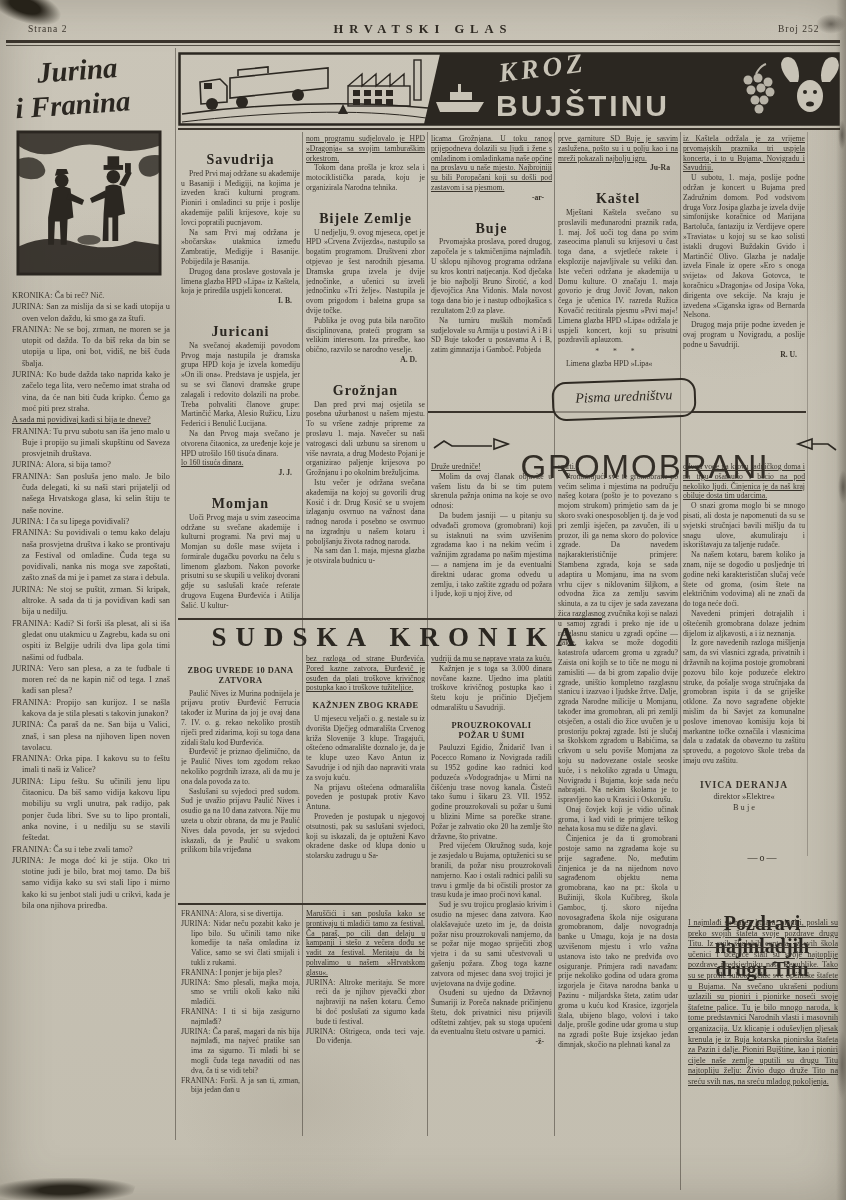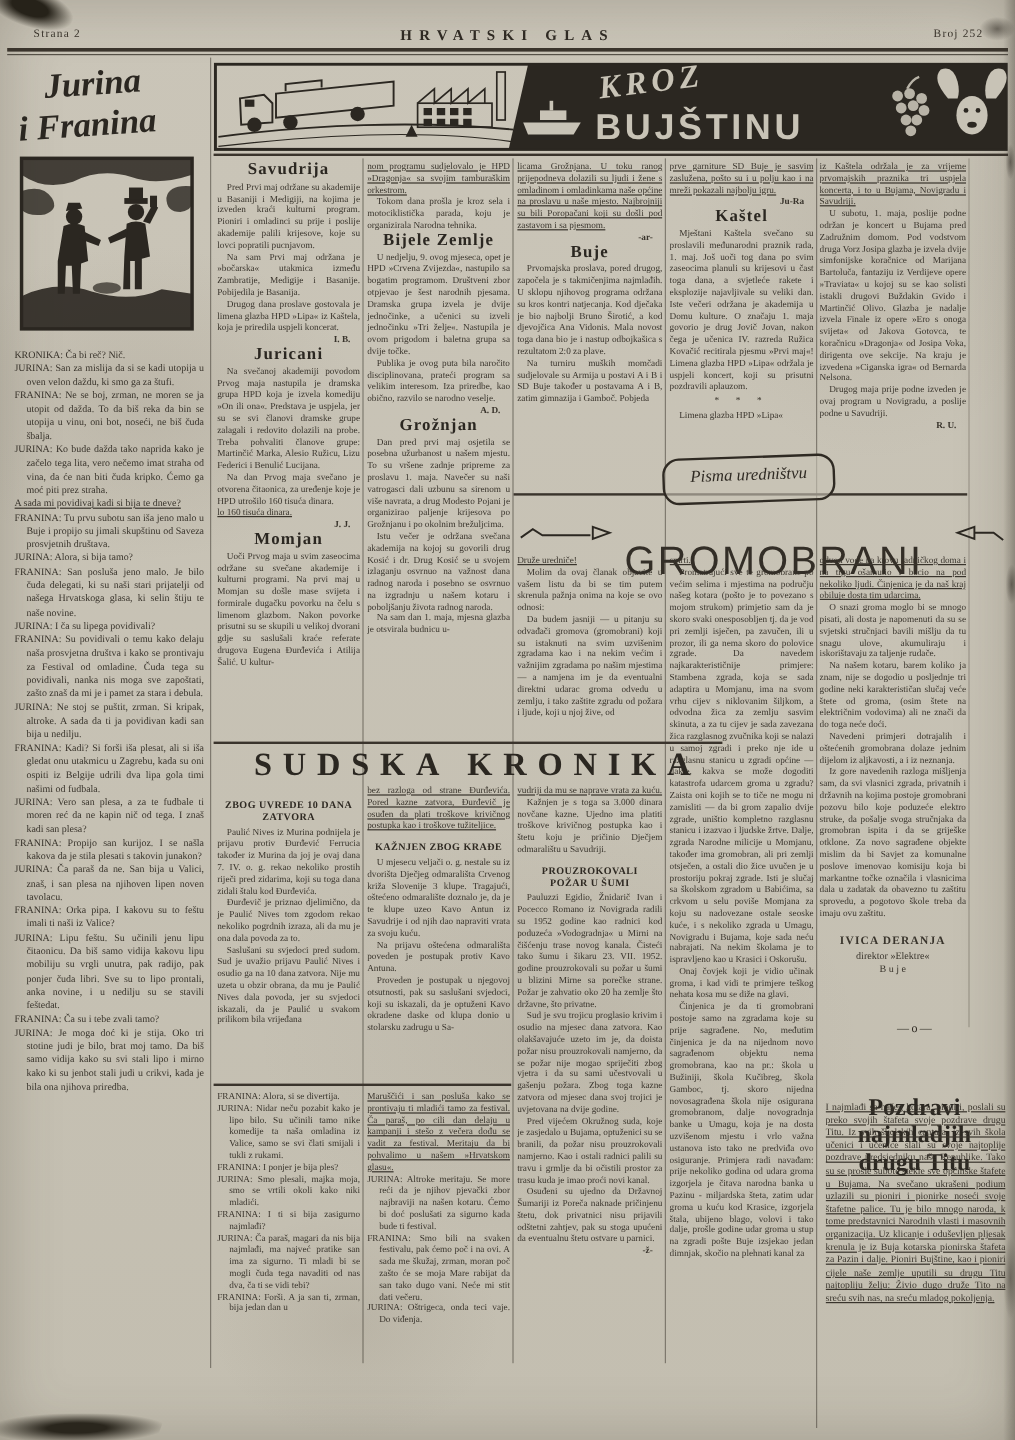--- a/index.html
+++ b/index.html
@@ -22,21 +22,21 @@
   .rule{position:absolute;background:#3a342c;}
   .vline{position:absolute;width:1px;background:rgba(55,50,42,.5);}
   .script-title{font-style:italic;font-weight:bold;font-size:29px;color:#2b2721;line-height:34px;transform:rotate(-4deg);}
   .script-title .l2{margin-left:2px;}
   .script-title .l1{margin-left:26px;display:block;}
   .col{position:absolute;font-size:7.7px;line-height:9.8px;text-align:justify;overflow:hidden;color:#39342c;}
   .col.dlg-big{font-size:8.3px;line-height:11.3px;}
   .para{margin:0;text-indent:8px;}
   .para.cont{text-indent:0;text-decoration:underline;}
   .dlg{margin:0;padding-left:10px;text-indent:-10px;}
-  .art-head{font-size:14px;font-weight:bold;text-align:center;letter-spacing:1px;margin:3px 0 4px;color:#2b2721;}
+  .art-head{font-size:14px;font-weight:bold;text-align:center;letter-spacing:1px;margin:21px 0 4px;color:#2b2721;}
   .sub-head{font-size:8.4px;font-weight:bold;text-align:center;letter-spacing:.4px;margin:8px 4px 3px;color:#2f2a23;}
   .sig{text-align:right;padding-right:8px;font-weight:bold;}
   .stars{text-align:center;letter-spacing:6px;margin:2px 0;}
   .sig-block{text-align:center;margin-top:14px;}
   .sig-block div:first-child{font-weight:bold;font-size:9.5px;letter-spacing:1px;}
   .sig-block div{font-size:8.4px;line-height:11px;}
   .big-title-sans{font-family:"Liberation Sans",sans-serif;font-size:33px;letter-spacing:2px;color:#332e27;text-align:center;font-weight:500;}
   .sudska-title{font-size:27px;font-weight:bold;letter-spacing:9px;color:#2b2721;text-align:center;}
   .pisma-box{border:2px solid #2f2a23;border-radius:14px;transform:rotate(-2deg);
     font-style:italic;font-size:14px;text-align:center;padding-top:7px;color:#2f2a23;background:rgba(200,195,182,.6);}
@@ -82,21 +82,21 @@
         <path d="M106 56 l8 -14 l5 2 l-7 14 z"></path>
         <rect x="112" y="34" width="6" height="10"></rect>
       </g>
       <ellipse cx="75" cy="113" rx="12" ry="5" fill="#2b2721" opacity=".7"></ellipse>
     </svg>
   </div>
 
   <div class="col dlg-big" style="left:12px;top:290px;width:158px;height:748px;">
       <p class="dlg">KRONIKA: Ča bi reč? Nič.</p>
       <p class="dlg">JURINA: San za mislija da si se kadi utopija u oven velon daždu, ki smo ga za štufi.</p>
-      <p class="dlg">FRANINA: Ne se boj, zrman, ne moren se ja utopit od dažda. To da biš reka da bin se utopija u vinu, oni bot, noseći, ne biš čuda šbalja.</p>
+      <p class="dlg">FRANINA: Ne se boj, zrman, ne moren se ja utopit od dažda. To da biš reka da bin se utopija u lipa, oni bot, vidiš, ne biš čuda šbalja.</p>
       <p class="dlg">JURINA: Ko bude dažda tako naprida kako je začelo tega lita, vero nečemo imat straha od vina, da će nan biti čuda kripko. Ćemo ga moć piti prez straha.</p>
       <p class="para cont">A sada mi povidivaj kadi si bija te dneve?</p>
       <p class="dlg">FRANINA: Tu prvu subotu san iša jeno malo u Buje i propijo su jimali skupštinu od Saveza prosvjetnih društava.</p>
       <p class="dlg">JURINA: Alora, si bija tamo?</p>
       <p class="dlg">FRANINA: San posluša jeno malo. Je bilo čuda delegati, ki su naši stari prijatelji od našega Hrvatskoga glasa, ki selin štiju te naše novine.</p>
       <p class="dlg">JURINA: I ča su lipega povidivali?</p>
       <p class="dlg">FRANINA: Su povidivali o temu kako delaju naša prosvjetna društva i kako se prontivaju za Festival od omladine. Čuda tega su povidivali, nanka nis moga sve zapoštati, zašto znaš da mi je i pamet za stara i debula.</p>
       <p class="dlg">JURINA: Ne stoj se puštit, zrman. Si kripak, altroke. A sada da ti ja povidivan kadi san bija u nedilju.</p>
       <p class="dlg">FRANINA: Kadi? Si forši iša plesat, ali si iša gledat onu utakmicu u Zagrebu, kada su oni ospiti iz Belgije udrili dva lipa gola timi našimi od fudbala.</p>
       <p class="dlg">JURINA: Vero san plesa, a za te fudbale ti moren reć da ne kapin nič od tega. I znaš kadi san plesa?</p>
@@ -280,40 +280,39 @@
       <div class="sub-head">KAŽNJEN ZBOG KRAĐE</div>
       <p class="para">U mjesecu veljači o. g. nestale su iz dvorišta Dječjeg odmarališta Crvenog križa Slovenije 3 klupe. Tragajući, oštećeno odmaralište doznalo je, da je te klupe uzeo Kavo Antun iz Savudrije i od njih dao napraviti vrata za svoju kuću.</p>
       <p class="para">Na prijavu oštećena odmarališta poveden je postupak protiv Kavo Antuna.</p>
       <p class="para">Proveden je postupak u njegovoj otsutnosti, pak su saslušani svjedoci, koji su iskazali, da je optuženi Kavo okradene daske od klupa donio u stolarsku zadrugu u Sa-</p>
     </div>
   <div class="col" style="left:431px;top:654px;width:121px;height:482px;">
       <p class="para cont">vudriji da mu se naprave vrata za kuću.</p>
       <p class="para">Kažnjen je s toga sa 3.000 dinara novčane kazne. Ujedno ima platiti troškove krivičnog postupka kao i štetu koju je pričinio Dječjem odmaralištu u Savudriji.</p>
       <div class="sub-head">PROUZROKOVALI POŽAR U ŠUMI</div>
       <p class="para">Pauluzzi Egidio, Žnidarič Ivan i Pocecco Romano iz Novigrada radili su 1952 godine kao radnici kod poduzeća »Vodogradnja« u Mirni na čišćenju trase novog kanala. Čisteći tako šumu i šikaru 23. VII. 1952. godine prouzrokovali su požar u šumi u blizini Mirne sa porečke strane. Požar je zahvatio oko 20 ha zemlje što državne, što privatne.</p>
+      <p class="para">Pred vijećem Okružnog suda, koje je zasjedalo u Bujama, optuženici su se branili, da požar nisu prouzrokovali namjerno. Kao i ostali radnici palili su travu i grmlje da bi očistili prostor za trasu kuda je imao proći novi kanal.</p>
       <p class="para">Sud je svu trojicu proglasio krivim i osudio na mjesec dana zatvora. Kao olakšavajuće uzeto im je, da doista požar nisu prouzrokovali namjerno, da se požar nije mogao spriječiti zbog vjetra i da su sami učestvovali u gašenju požara. Zbog toga kazne zatvora od mjesec dana svoj trojici je uvjetovana na dvije godine.</p>
-      <p class="para">Pred vijećem Okružnog suda, koje je zasjedalo u Bujama, optuženici su se branili, da požar nisu prouzrokovali namjerno. Kao i ostali radnici palili su travu i grmlje da bi očistili prostor za trasu kuda je imao proći novi kanal.</p>
       <p class="para">Osuđeni su ujedno da Državnoj Šumariji iz Poreča naknade pričinjenu štetu, dok privatnici nisu prijavili odštetni zahtjev, pak su stoga upućeni da eventualnu štetu ostvare u parnici.</p>
       <div class="sig">-ž-</div>
     </div>
 
   <div class="rule" style="left:178px;top:903px;width:248px;height:1.5px;"></div>
   <div class="col" style="left:181px;top:909px;width:119px;height:226px;">
       <p class="dlg">FRANINA: Alora, si se divertija.</p>
       <p class="dlg">JURINA: Nidar neču pozabit kako je lipo bilo. Su učinili tamo nike komedije ta naša omladina iz Valice, samo se svi člati smijali i tukli z rukami.</p>
       <p class="dlg">FRANINA: I ponjer je bija ples?</p>
       <p class="dlg">JURINA: Smo plesali, majka moja, smo se vrtili okoli kako niki mladići.</p>
       <p class="dlg">FRANINA: I ti si bija zasigurno najmlađi?</p>
       <p class="dlg">JURINA: Ča paraš, magari da nis bija najmlađi, ma najveć pratike san ima za sigurno. Ti mladi bi se mogli čuda tega navaditi od nas dva, ča ti se vidi tebi?</p>
       <p class="dlg">FRANINA: Forši. A ja san ti, zrman, bija jedan dan u</p>
     </div>
   <div class="col" style="left:306px;top:909px;width:119px;height:226px;">
       <p class="para cont">Maruščići i san posluša kako se prontivaju ti mladići tamo za festival. Ča paraš, po cili dan delaju u kampanji i stešo z večera dođu se vadit za festival. Meritaju da bi pohvalimo u našem »Hrvatskom glasu«.</p>
       <p class="dlg">JURINA: Altroke meritaju. Se more reći da je njihov pjevački zbor najbraviji na našen kotaru. Ćemo bi doć poslušati za sigurno kada bude ti festival.</p>
-      <p class="dlg">FRANINA: Smo bili na svaken festivalu, pak ćemo poč i na ovi. A sada me škužaj, zrman, moran poč zašto će se moja Mare rabijat da san tako dugo vani. Neće mi stit dati večeru.</p>
       <p class="dlg">JURINA: Oštrigeca, onda teci vaje. Do viđenja.</p>
     </div>
 
   <div class="abs ornament" style="left:688px;top:852px;width:150px;">—o—</div>
   <div class="abs tito-title" style="left:684px;top:912px;width:156px;">
     <div>Pozdravi najmladjih</div>
     <div>drugu Titu</div>
   </div>
   <div class="col" style="left:688px;top:918px;width:150px;height:268px;font-size:8.1px;line-height:10.6px;">
       <p class="para cont">I najmlađi sa našeg kotara, pioniri, poslali su preko svojih štafeta svoje pozdrave drugu Titu. Iz svih školskih centara, iz svih škola učenici i učenice slali su svoje najtoplije pozdrave predsjedniku naše Republike. Tako su se prošle subote stekle sve općinske štafete u Bujama. Na svečano ukrašeni podium uzlazili su pioniri i pionirke noseći svoje štafetne palice. Tu je bilo mnogo naroda, k tome predstavnici Narodnih vlasti i masovnih organizacija. Uz klicanje i oduševljen pljesak krenula je iz Buja kotarska pionirska štafeta za Pazin i dalje. Pioniri Bujštine, kao i pioniri cijele naše zemlje uputili su drugu Titu najtopliju želju: Živio dugo druže Tito na sreću svih nas, na sreću mladog pokoljenja.</p>

